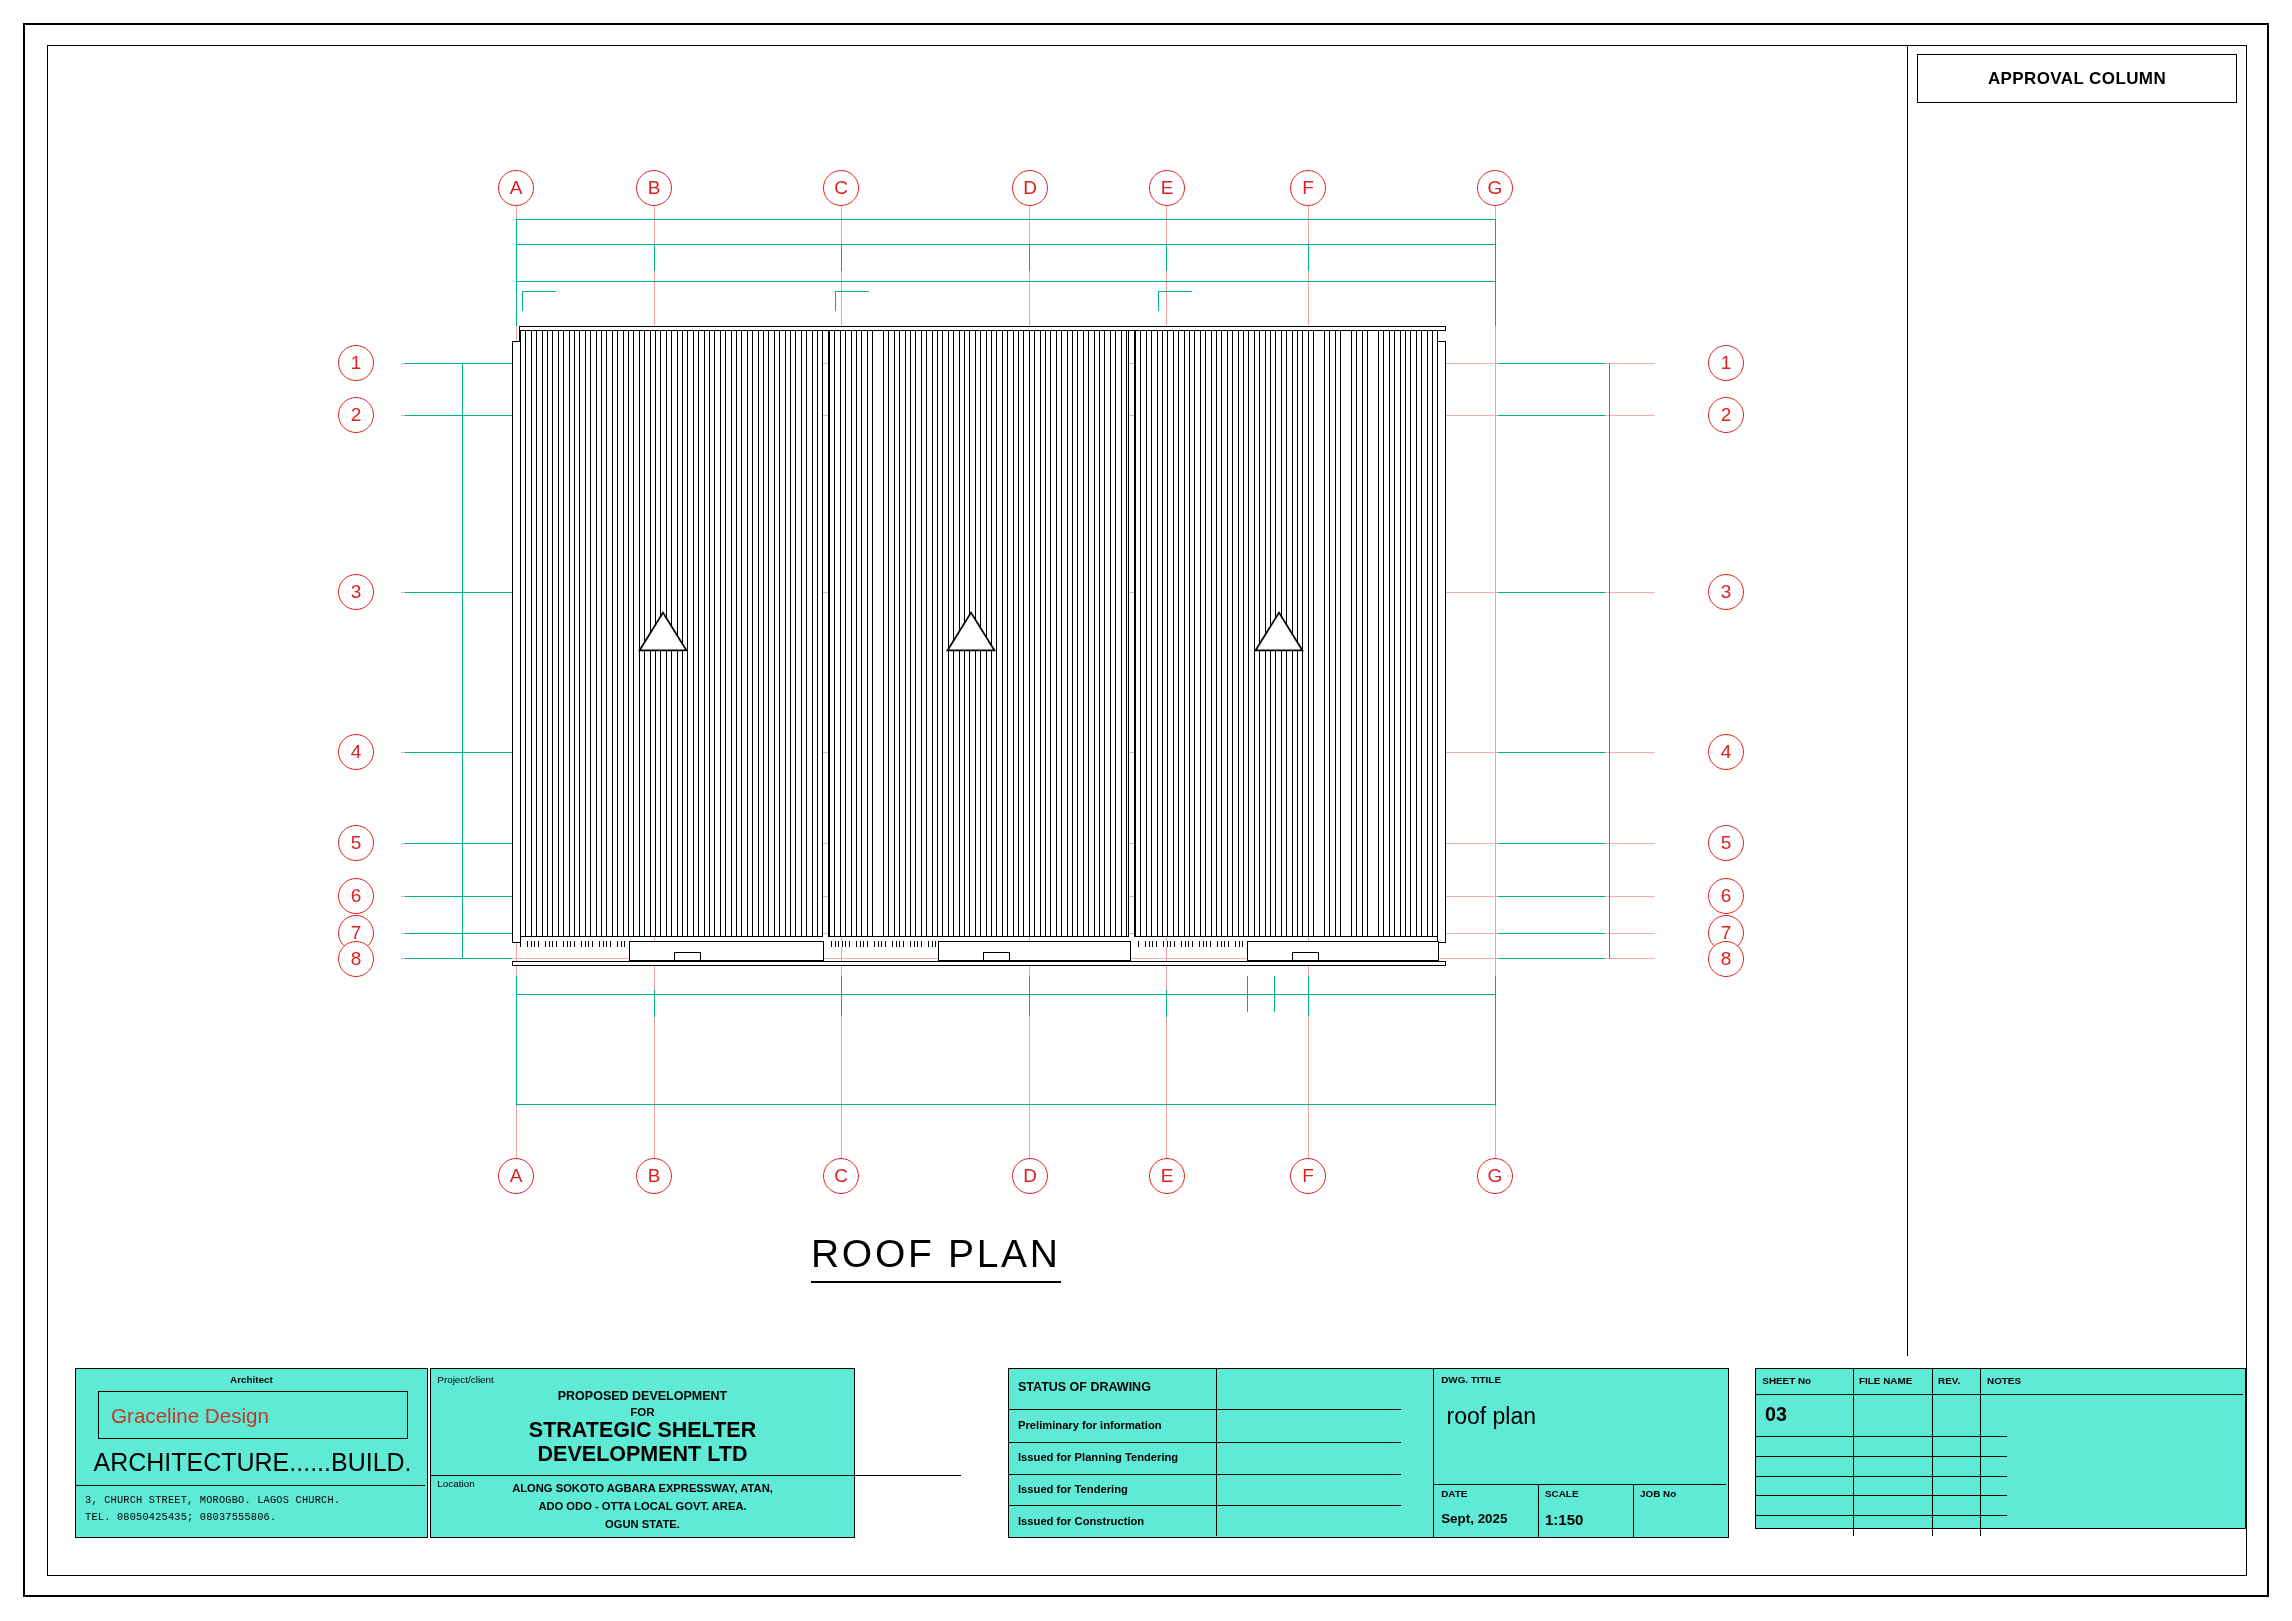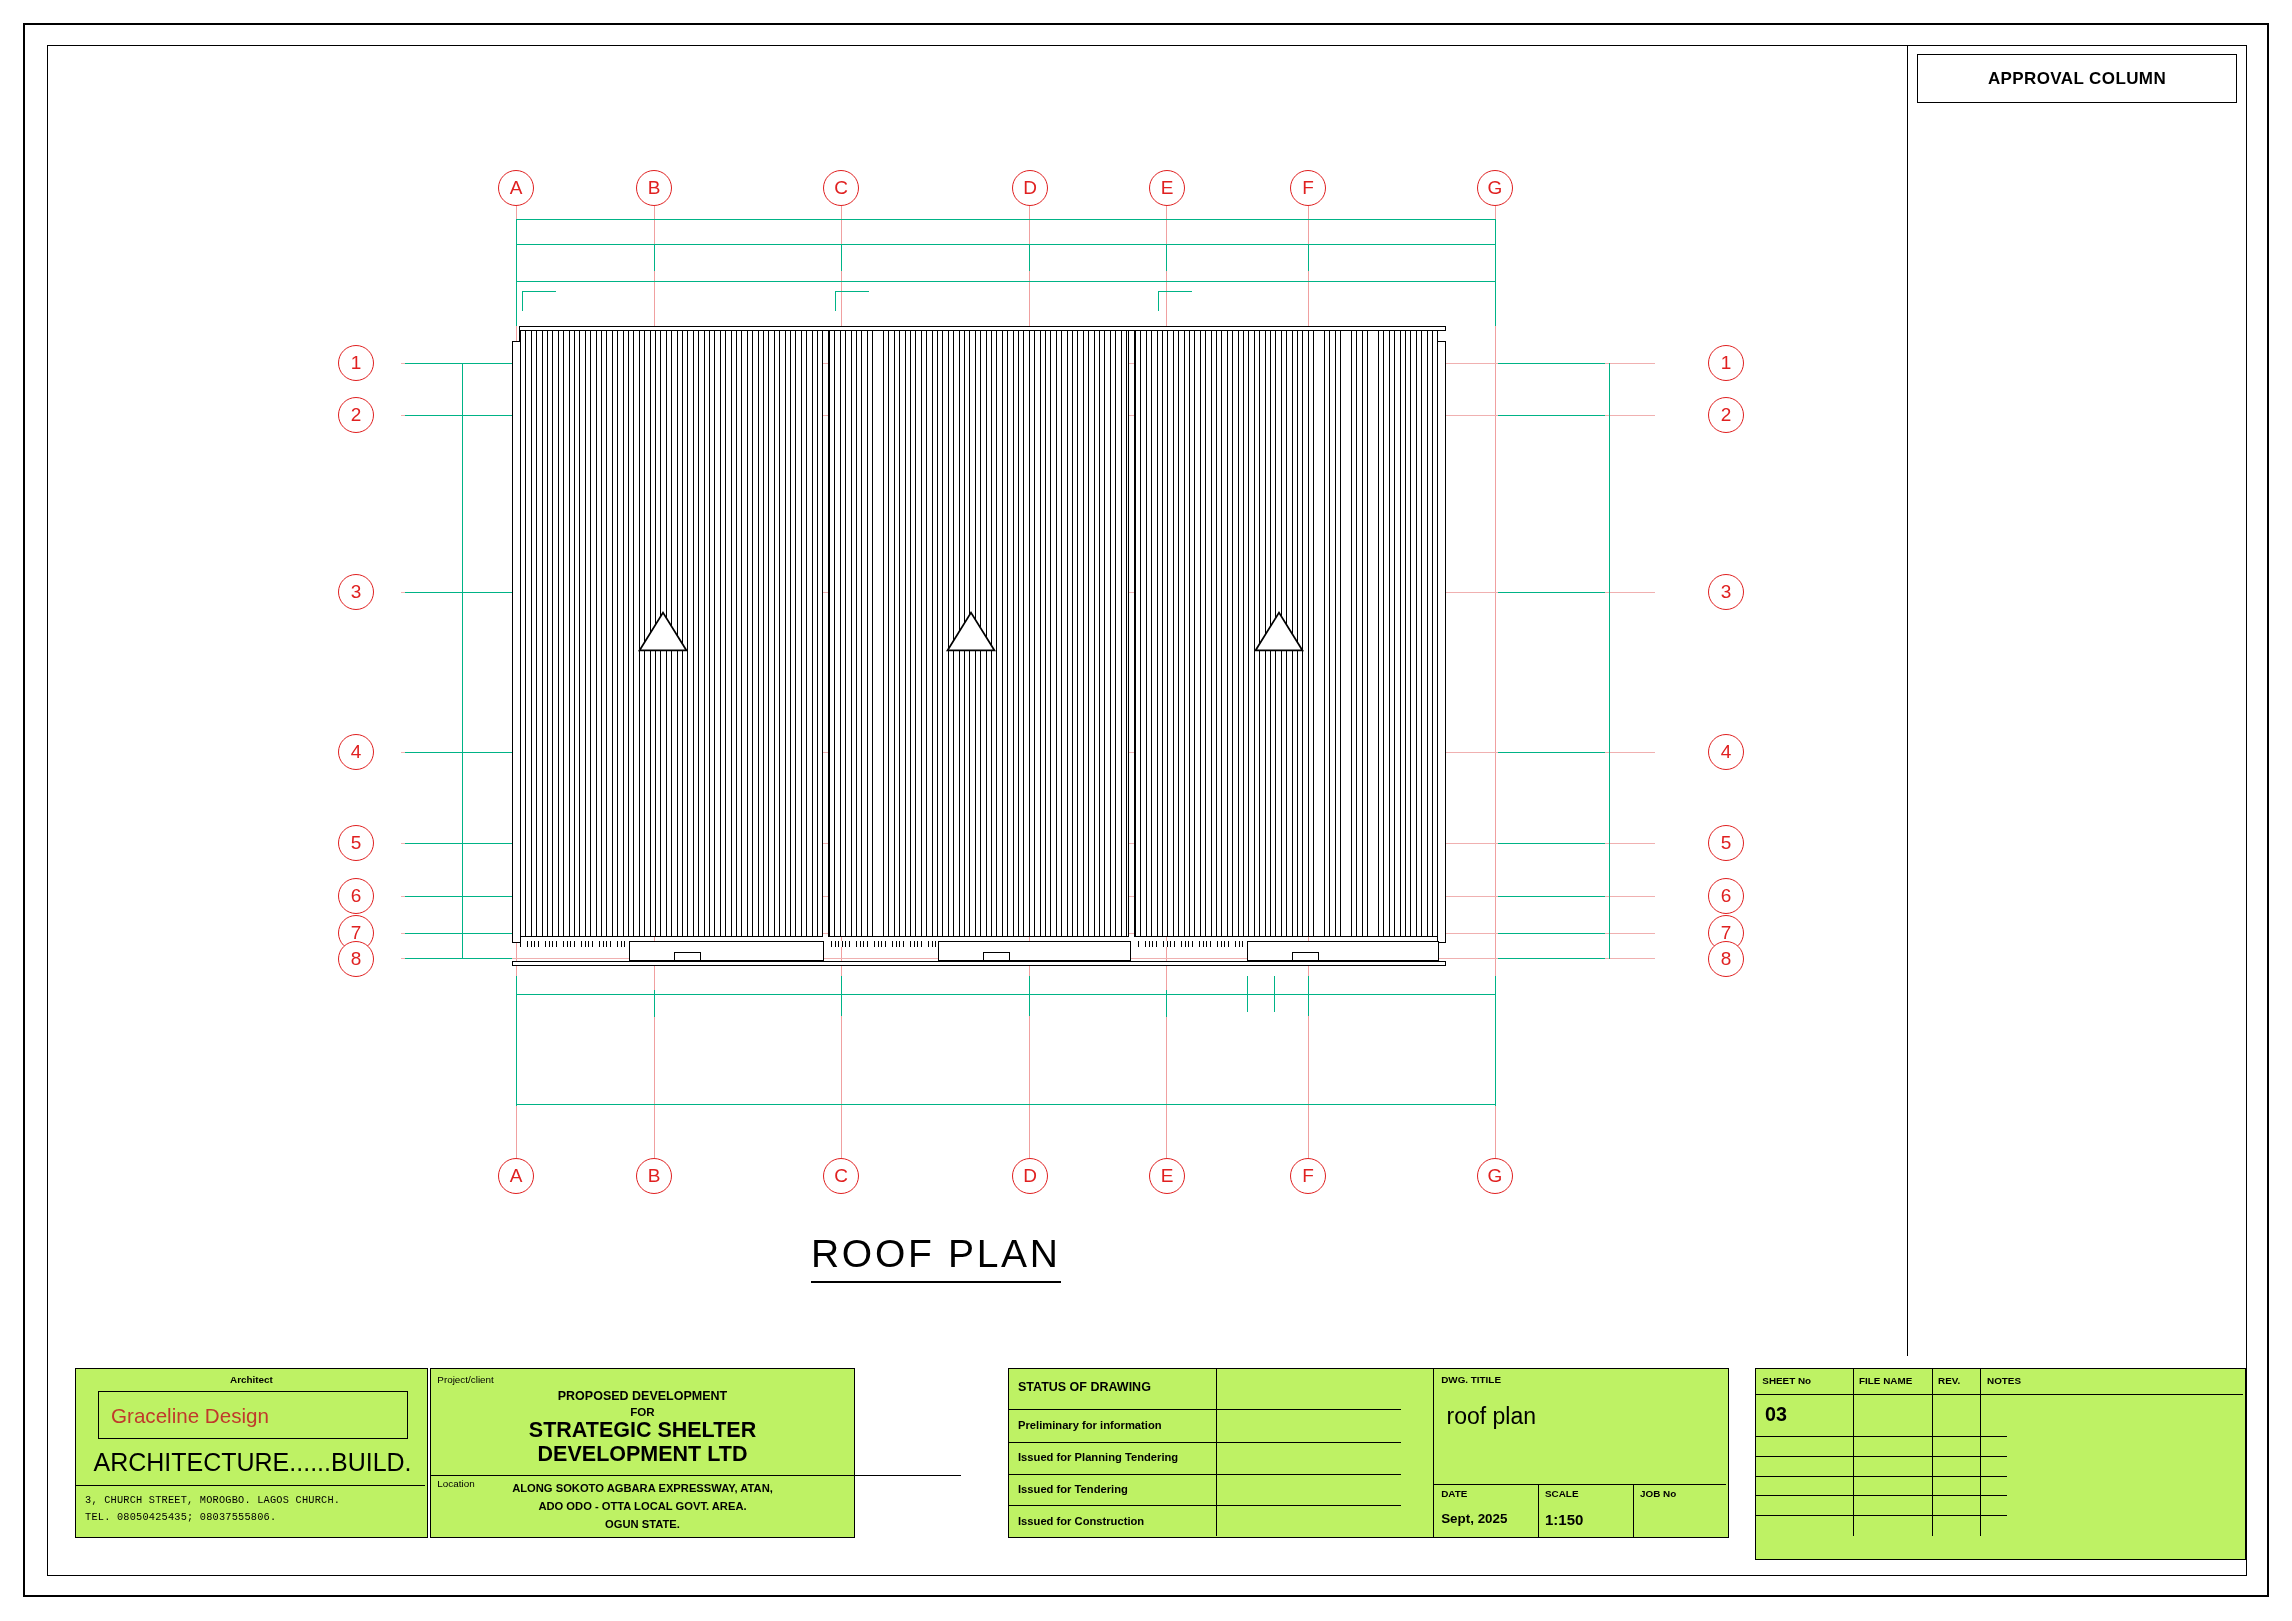--- a/index.html
+++ b/index.html
@@ -134,21 +134,21 @@
     font-family: "Liberation Sans", sans-serif;
     color: #000;
     border-bottom: 2.2px solid #000;
     padding-bottom: 5.4px;
   }
   
   .tb {
     position: absolute;
     border: 1.8px solid #000;
     box-sizing: border-box;
-    background: #bef264;
+    background: #5eead4;
   }
   .tb-label {
     font-size: 9.9px;
     font-family: "Liberation Sans", sans-serif;
   }
   .cell-line {
     position: absolute;
     border-top: 1.3px solid #000;
     height: 0;
   }
@@ -355,21 +355,21 @@
     <div class="cell-vline" style="left:104px; top:115px; height:54px;"></div>
     <div class="cell-vline" style="left:199px; top:115px; height:54px;"></div>
     <div class="tb-label" style="position:absolute; left:7.2px; top:119px; font-weight:bold;">DATE</div>
     <div style="position:absolute; left:7.2px; top:142px; font-size:13.4px; font-weight:bold;">Sept, 2025</div>
     <div class="tb-label" style="position:absolute; left:111px; top:119px; font-weight:bold;">SCALE</div>
     <div style="position:absolute; left:111px; top:142px; font-size:15px; font-weight:bold;">1:150</div>
     <div class="tb-label" style="position:absolute; left:206px; top:119px; font-weight:bold;">JOB No</div>
     <div style="position:absolute; left:206px; top:142px; font-size:13.4px; font-weight:bold;"></div>
   </div>
 
-  <div class="tb" style="left:1755px; top:1368px; width:491px; height:192px;">
+  <div class="tb" style="left:1755px; top:1368px; width:491px; height:161px;">
     <div class="cell-line" style="left:0; top:25px; width:487px;"></div>
     <div class="cell-line" style="left:0; top:67px; width:251px;"></div>
     <div class="cell-line" style="left:0; top:87px; width:251px;"></div>
     <div class="cell-line" style="left:0; top:107px; width:251px;"></div>
     <div class="cell-line" style="left:0; top:126px; width:251px;"></div>
     <div class="cell-line" style="left:0; top:146px; width:251px;"></div>
     <div class="cell-vline" style="left:97px; top:0; height:167px;"></div>
     <div class="cell-vline" style="left:176px; top:0; height:167px;"></div>
     <div class="cell-vline" style="left:224px; top:0; height:167px;"></div>
     <div class="tb-label" style="position:absolute; left:6.3px; top:6.3px; font-weight:bold;">SHEET No</div>

